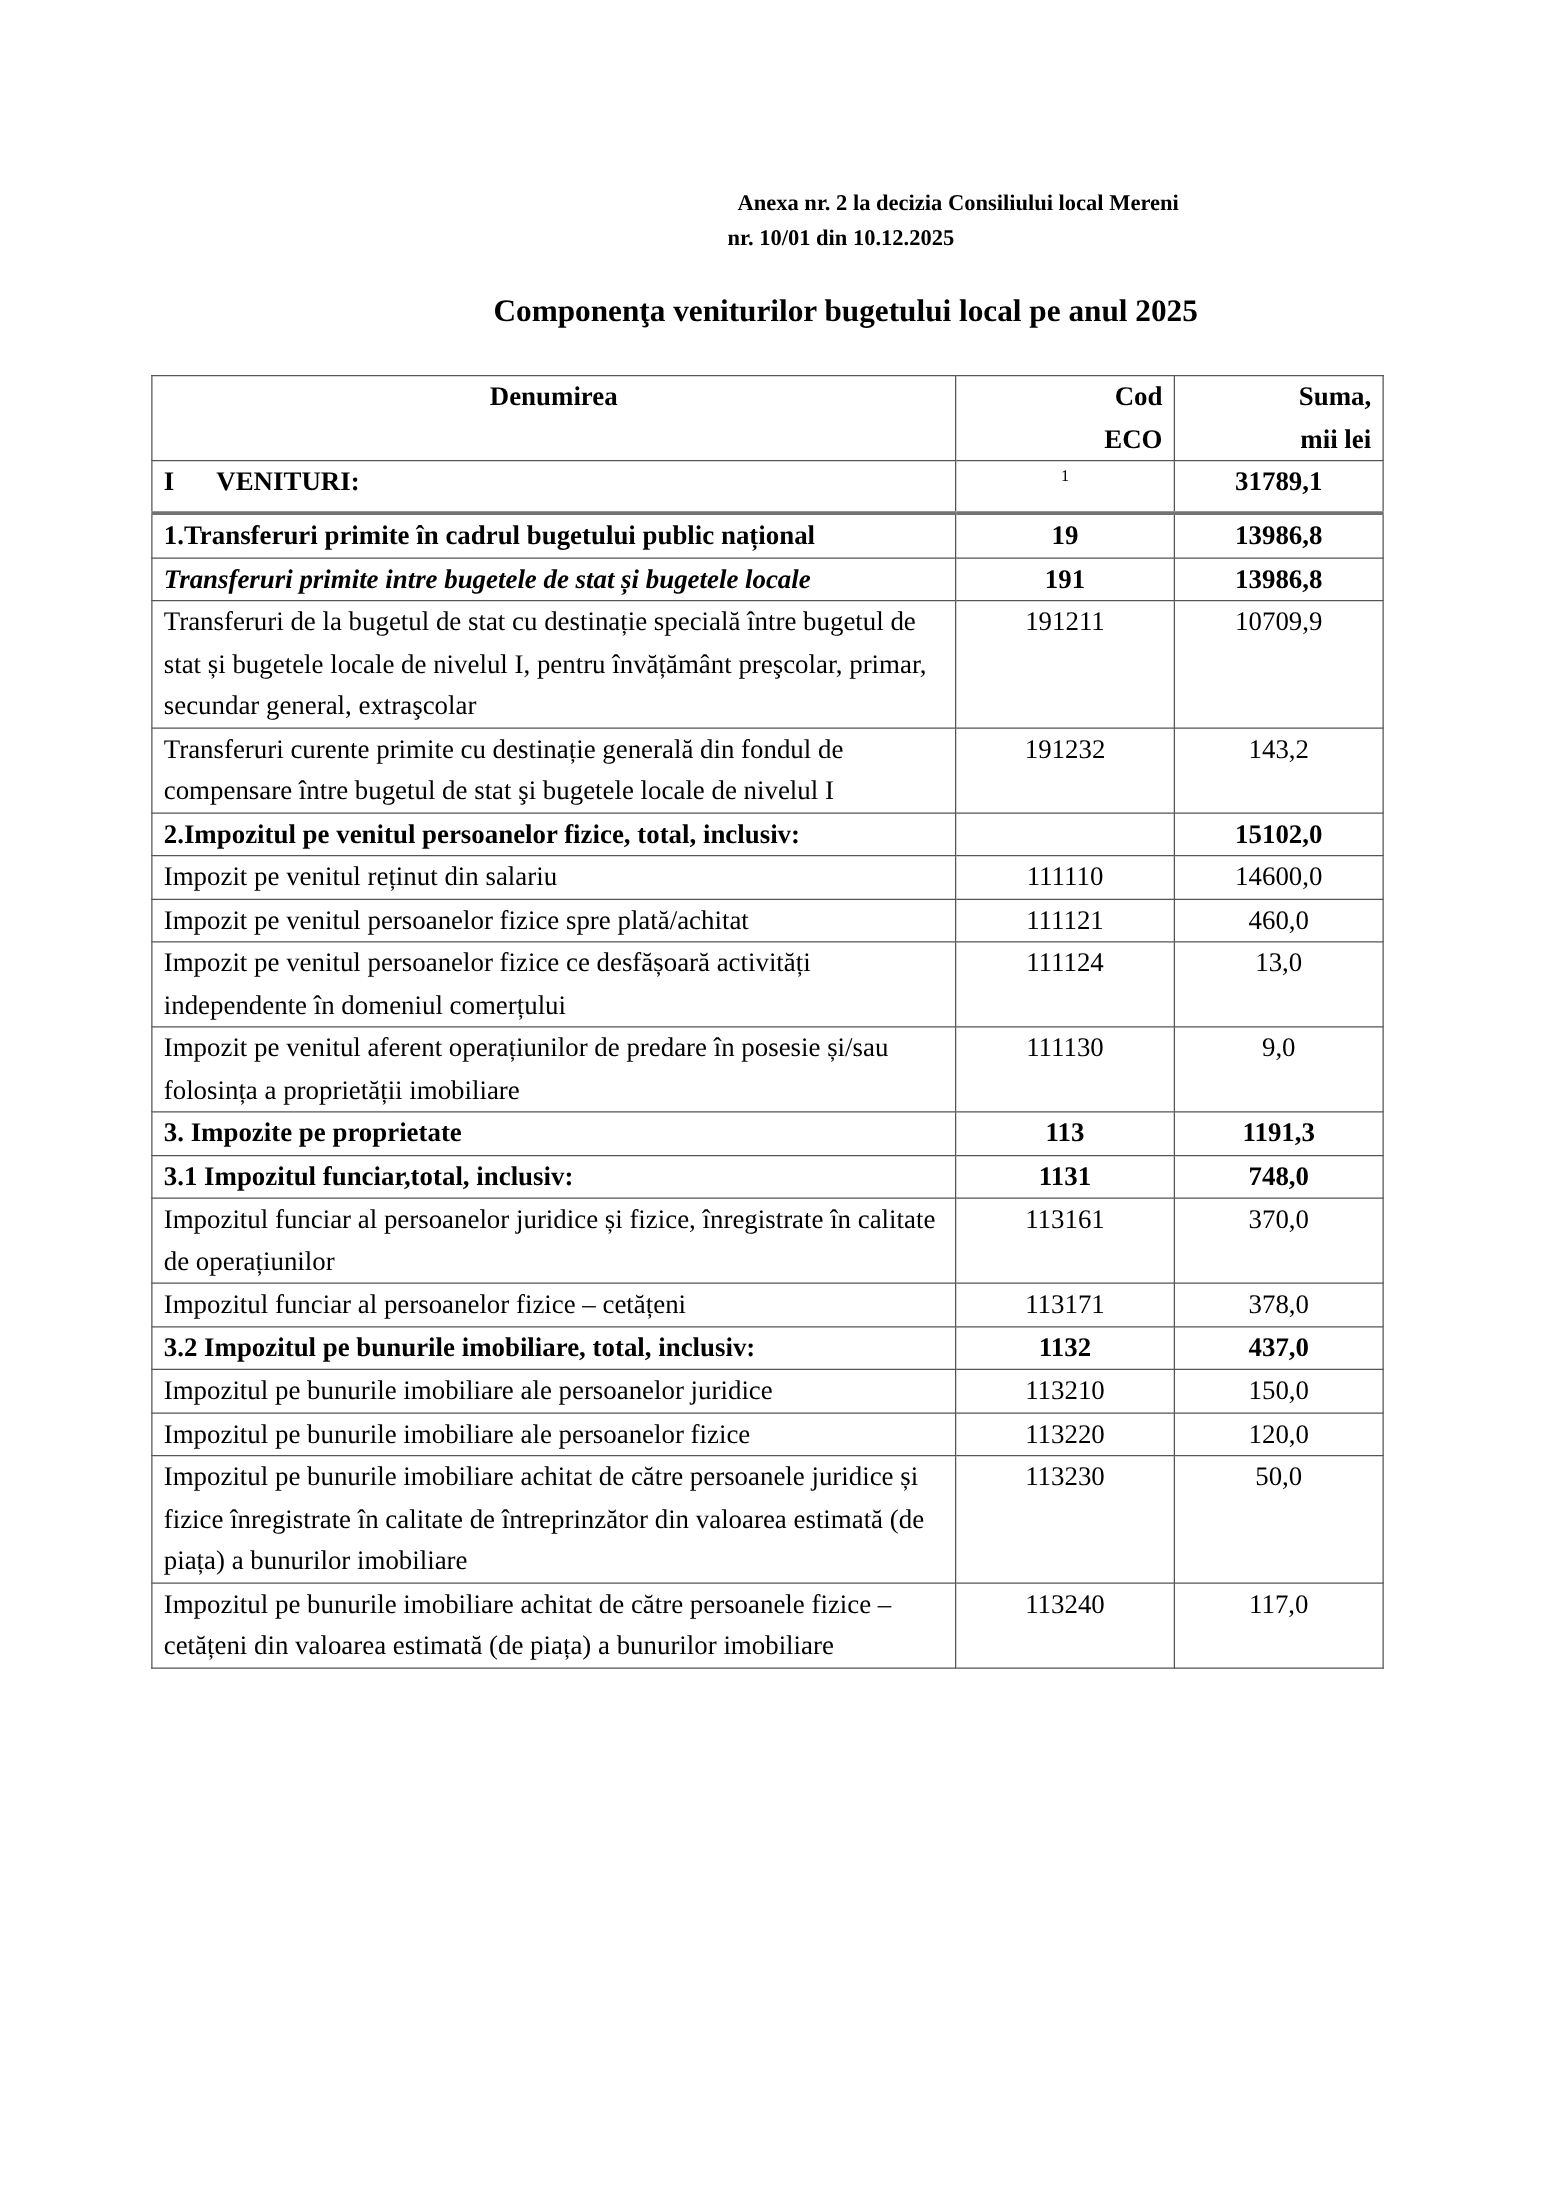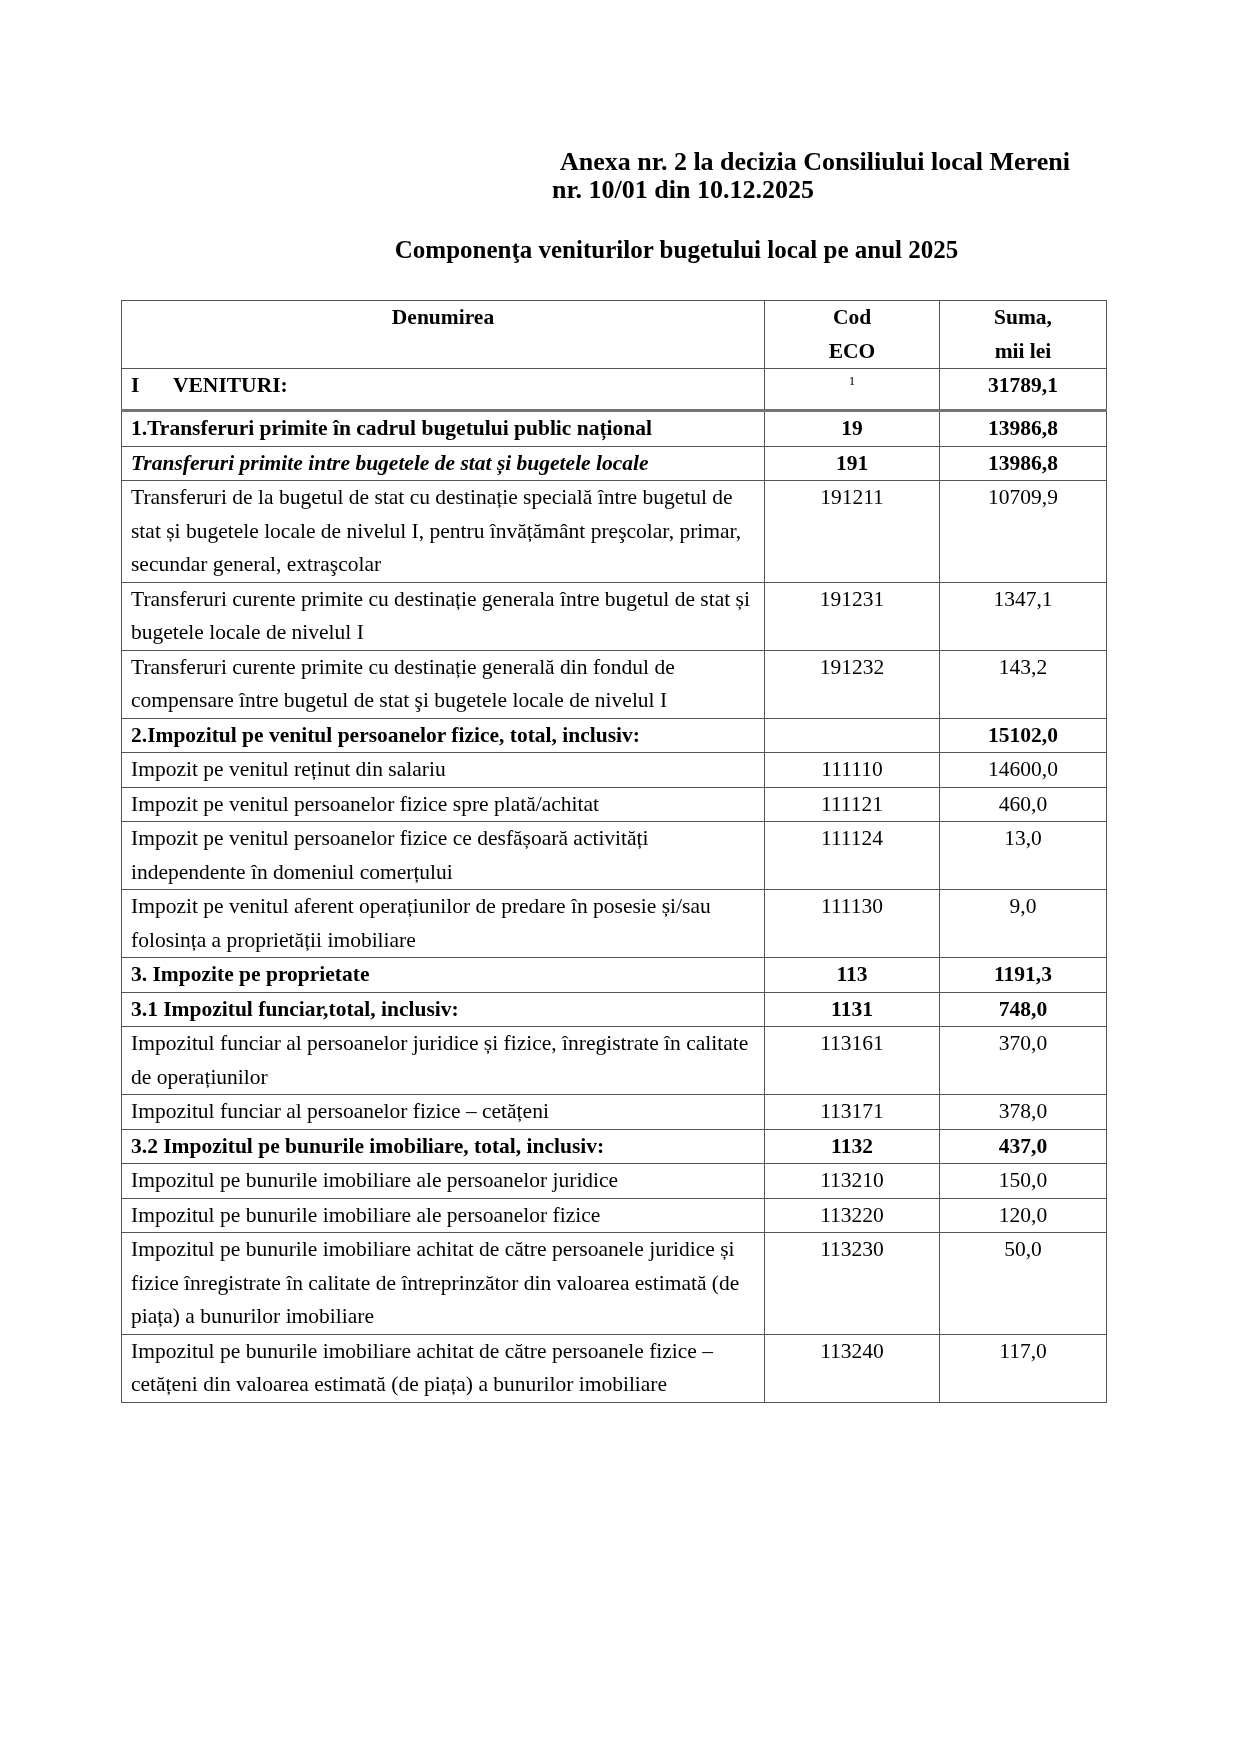--- a/index.html
+++ b/index.html
@@ -1,41 +1,41 @@
 <!DOCTYPE html>
 <html><head>
   <meta charset="utf-8">
   <style>
     html, body { margin: 0; padding: 0; background: #ffffff; }
     body {
       width: 1241px; height: 1755px; position: relative; overflow: hidden;
       font-family: "Liberation Serif", "DejaVu Serif", serif; color: #000;
     }
     .annex {
-      position: absolute; left: 560px; top: 148px;
-      font-weight: bold; font-size: 26px; line-height: 28px;
+      position: absolute; left: 590px; top: 148px;
+      font-weight: bold; font-size: 18px; line-height: 28px;
     }
     .annex .l2 { margin-left: -8px; }
     .title {
       position: absolute; left: 0; right: 0; top: 236px; text-align: center;
       font-weight: bold; font-size: 25px; padding-left: 130px; padding-right: 18px;
       box-sizing: border-box;
     }
     table.budget {
       position: absolute; left: 121px; top: 300px; width: 985px;
       border-collapse: collapse; table-layout: fixed;
       font-size: 21.5px; line-height: 33.5px;
     }
     table.budget td, table.budget th {
       border: 1.3px solid #555; padding: 0 9px; vertical-align: top;
     }
     col.c1 { width: 643px; }
     col.c2 { width: 175px; }
     col.c3 { width: 167px; }
-    th { font-weight: bold; text-align: center; }
+    th { font-weight: bold; text-align: right; }
     th.h1 { text-align: center; }
     td.code, td.sum { text-align: center; }
     tr.bold td { font-weight: bold; margin-top: 40px; }
     tr.italic td.name { font-style: italic; font-weight: bold; }
     tr.section-top td { border-top: 3px solid #737373; }
     td.bottom { vertical-align: bottom; }
     td.sup { font-size: 13px; line-height: 24px; }
     tr.venituri td { height: 40px; }
     .venituri-label span.roman { display: inline-block; width: 42px; }
   </style>
@@ -83,25 +83,20 @@
       </tr>
       <tr class="italic bold">
         <td class="name">Transferuri primite intre bugetele de stat și bugetele locale</td>
         <td class="code">191</td>
         <td class="sum">13986,8</td>
       </tr>
       <tr>
         <td class="name">Transferuri de la bugetul de stat cu destinație specială între bugetul de stat și bugetele locale de nivelul I, pentru învățământ preşcolar, primar, secundar general, extraşcolar</td>
         <td class="code">191211</td>
         <td class="sum">10709,9</td>
-      </tr>
-      <tr>
-        <td class="name">Transferuri curente primite cu destinație generala între bugetul de stat și bugetele locale de nivelul I</td>
-        <td class="code">191231</td>
-        <td class="sum">1347,1</td>
       </tr>
       <tr>
         <td class="name">Transferuri curente primite cu destinație generală din fondul de compensare între bugetul de stat şi bugetele locale de nivelul I</td>
         <td class="code">191232</td>
         <td class="sum">143,2</td>
       </tr>
       <tr class="bold">
         <td class="name">2.Impozitul pe venitul persoanelor fizice, total, inclusiv:</td>
         <td class="code"></td>
         <td class="sum">15102,0</td>

